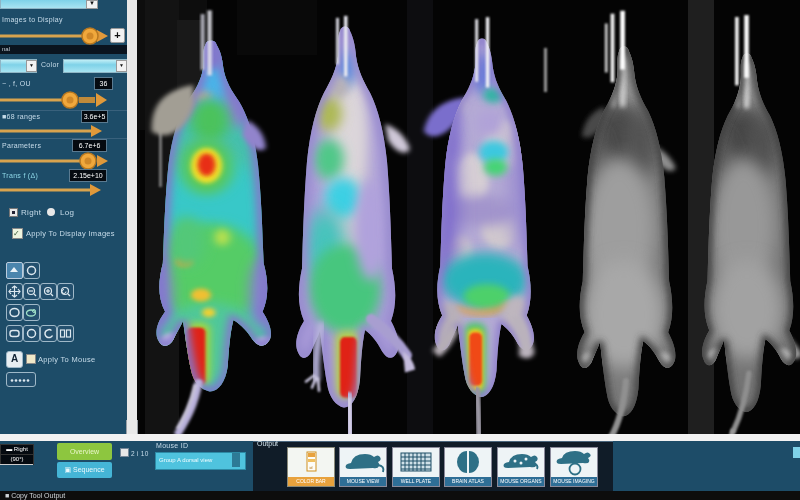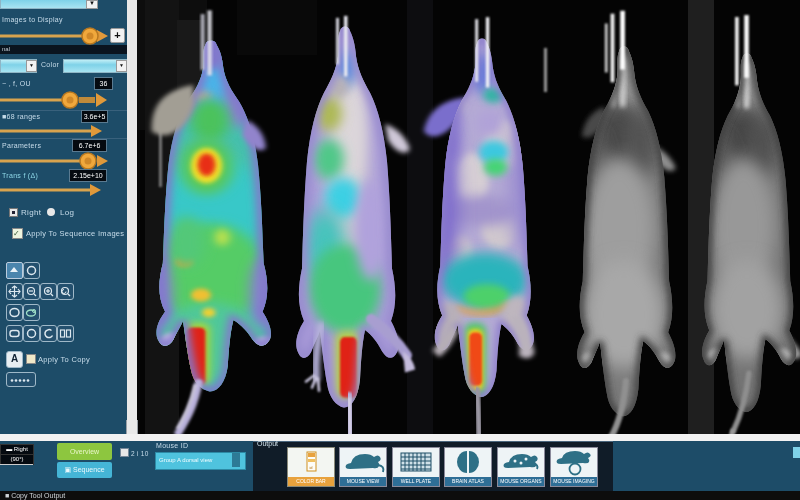--- a/index.html
+++ b/index.html
@@ -272,21 +272,21 @@
     <div class="abs" style="left:9px;top:208px;width:7px;height:7px;background:#e8e8e8;border:1px solid #777;">
         <div style="width:3px;height:3px;background:#223;margin:2px;"></div>
       </div>
     <div class="abs lbl" style="left:21px;top:208px;font-size:8px;">Right</div>
     <div class="abs" style="left:47px;top:208px;width:8px;height:8px;background:#e8e8e8;border-radius:50%;"></div>
     <div class="abs lbl" style="left:60px;top:208px;font-size:8px;">Log</div>
 
     <div class="abs" style="left:12px;top:228px;width:9px;height:9px;background:#eef5e0;border:1px solid #888;">
         <div style="font-size:8px;color:#353;line-height:9px;">✓</div>
       </div>
-    <div class="abs lbl" style="left:26px;top:229px;font-size:7.5px;white-space:nowrap;">Apply To Sequence Images</div>
+    <div class="abs lbl" style="left:26px;top:229px;font-size:7.5px;white-space:nowrap;">Apply To Display Images</div>
 
     <div class="abs" style="left:6px;top:262px;width:15px;height:15px;background:#4a85ad;border:1px solid #bcd;border-radius:2px;"><svg width="15" height="15">
           <path d="M3,9 L7,4 L11,9 Z" fill="#e8f2f8"></path>
         </svg></div>
     <div class="abs tbtn" style="left:23px;top:262px;width:15px;height:15px;"><svg width="15" height="15">
           <circle cx="7.5" cy="7.5" r="4" fill="none" stroke="#dde8ef" stroke-width="1.5"></circle>
         </svg></div>
     <div class="abs tbtn" style="left:6px;top:283px;width:15px;height:15px;"><svg width="15" height="15">
           <path d="M7.5,2 L7.5,13 M2,7.5 L13,7.5 M5,4 L7.5,2 L10,4 M5,11 L7.5,13 L10,11 M4,5 L2,7.5 L4,10 M11,5 L13,7.5 L11,10" stroke="#dde8ef" stroke-width="1.2" fill="none"></path>
         </svg></div>
@@ -321,21 +321,21 @@
         </svg></div>
     <div class="abs tbtn" style="left:40px;top:325px;width:15px;height:15px;"><svg width="15" height="15">
           <path d="M10.5,4.5 a4,4 0 1,0 1,5" fill="none" stroke="#dde8ef" stroke-width="1.5"></path>
         </svg></div>
     <div class="abs tbtn" style="left:57px;top:325px;width:15px;height:15px;"><svg width="15" height="15">
           <rect x="2.5" y="4" width="4" height="7" fill="none" stroke="#dde8ef" stroke-width="1.2"></rect>
           <rect x="8.5" y="4" width="4" height="7" fill="none" stroke="#dde8ef" stroke-width="1.2"></rect>
         </svg></div>
     <div class="abs tbtn" style="left:6px;top:351px;width:15px;height:15px;background:#e8eef2;color:#123;font-weight:bold;font-size:10px;text-align:center;line-height:14px;">A</div>
     <div class="abs" style="left:26px;top:354px;width:8px;height:8px;background:#f0e8c8;border:1px solid #888;"></div>
-    <div class="abs lbl" style="left:38px;top:355px;font-size:7.5px;">Apply To Copy</div>
+    <div class="abs lbl" style="left:38px;top:355px;font-size:7.5px;">Apply To Mouse</div>
     <div class="abs tbtn" style="left:6px;top:372px;width:28px;height:13px;"><svg width="28" height="13">
           <g fill="#dde8ef">
             <circle cx="5" cy="6.5" r="1.3"></circle>
             <circle cx="9" cy="6.5" r="1.3"></circle>
             <circle cx="13" cy="6.5" r="1.3"></circle>
             <circle cx="17" cy="6.5" r="1.3"></circle>
             <circle cx="21" cy="6.5" r="1.3"></circle>
           </g>
         </svg></div>
 

